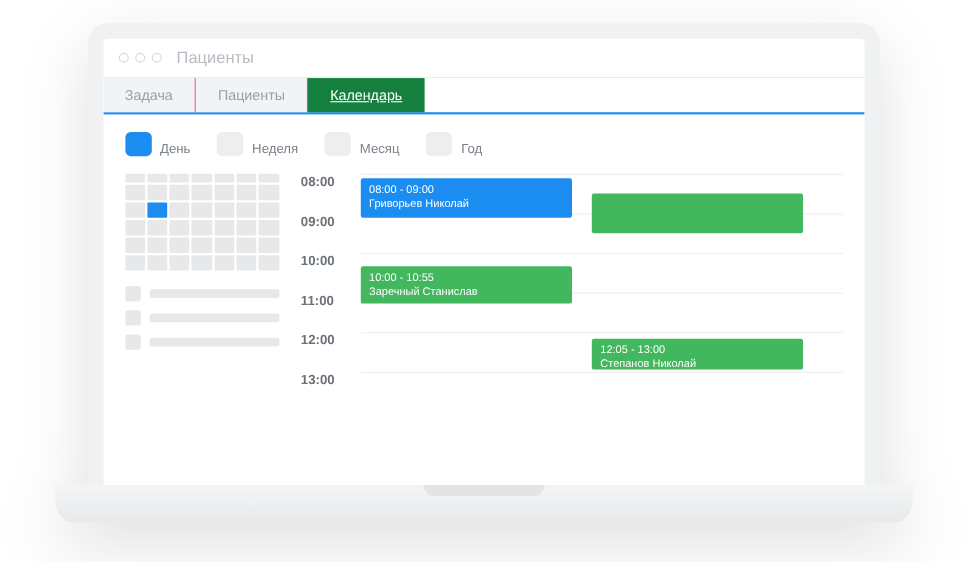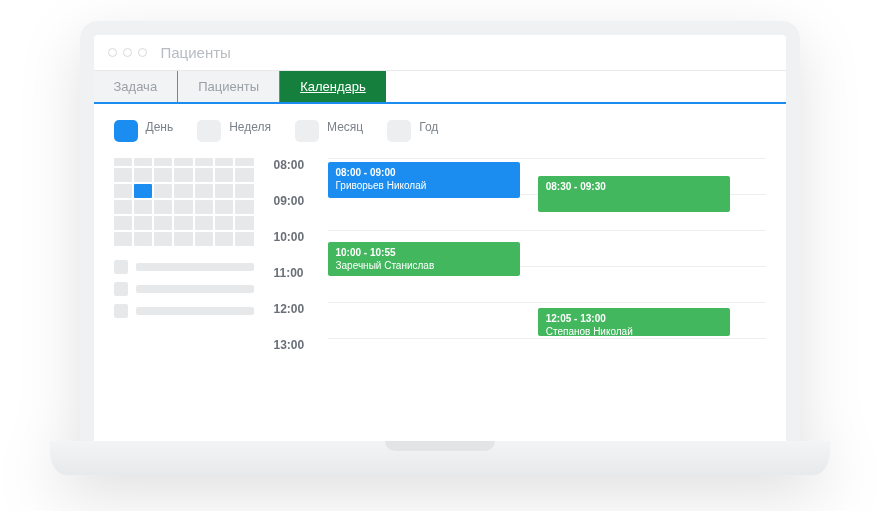--- a/index.html
+++ b/index.html
@@ -88,21 +88,21 @@
       padding: 16px 20px 0 20px;
       display: flex;
       flex-direction: column;
       overflow: hidden;
     }
     .view-toggle {
       display: flex;
       gap: 24px;
       margin-bottom: 16px;
     }
-    .vt-item { display: flex; align-items: flex-start; gap: 8px; cursor: pointer; }
+    .vt-item { display: flex; align-items: flex-end; gap: 8px; cursor: pointer; }
     .vt-box {
       width: 24px; height: 22px;
       border-radius: 5px;
       background: #edeef0;
     }
     .vt-box.active { background: #1b8df0; }
     .vt-label { font-size: 12px; color: #7c828a; }
     .main {
       display: flex;
       gap: 20px;
@@ -150,21 +150,21 @@
     }
     .event {
       position: absolute;
       border-radius: 2px;
       padding: 4px 8px;
       color: #fff;
       font-size: 10px;
       line-height: 1.3;
       overflow: hidden;
     }
-    .event .ev-time { font-weight: 700; }
+    .event .ev-time { font-weight: 400; }
     .event .ev-name { font-weight: 400; }
     .event.blue { background: #1b8df0; }
     .event.green { background: #42b75e; }
   </style>
 </head>
 <body>
 
 <div class="laptop">
   <div class="screen-frame">
     <div class="window">
@@ -281,21 +281,20 @@
               <div class="hour-line"></div>
               <div class="hour-line"></div>
               <div class="hour-line"></div>
               <div class="hour-line"></div>
               <div class="hour-line"></div>
             <div class="event blue" style="top: 4px; left: 0%; width: 44%; height: 36px;">
                   <div class="ev-time">08:00 - 09:00</div>
                   <div class="ev-name">Гриворьев Николай</div>
                 </div>
                 <div class="event green" style="top: 18px; left: 48%; width: 44%; height: 36px;">
-                  <div class="ev-time">08:30 - 09:30</div>
                 </div>
                 <div class="event green" style="top: 84px; left: 0%; width: 44%; height: 34px;">
                   <div class="ev-time">10:00 - 10:55</div>
                   <div class="ev-name">Заречный Станислав</div>
                 </div>
                 <div class="event green" style="top: 150px; left: 48%; width: 44%; height: 28px;">
                   <div class="ev-time">12:05 - 13:00</div>
                   <div class="ev-name">Степанов Николай</div>
                 </div>
               </div>

